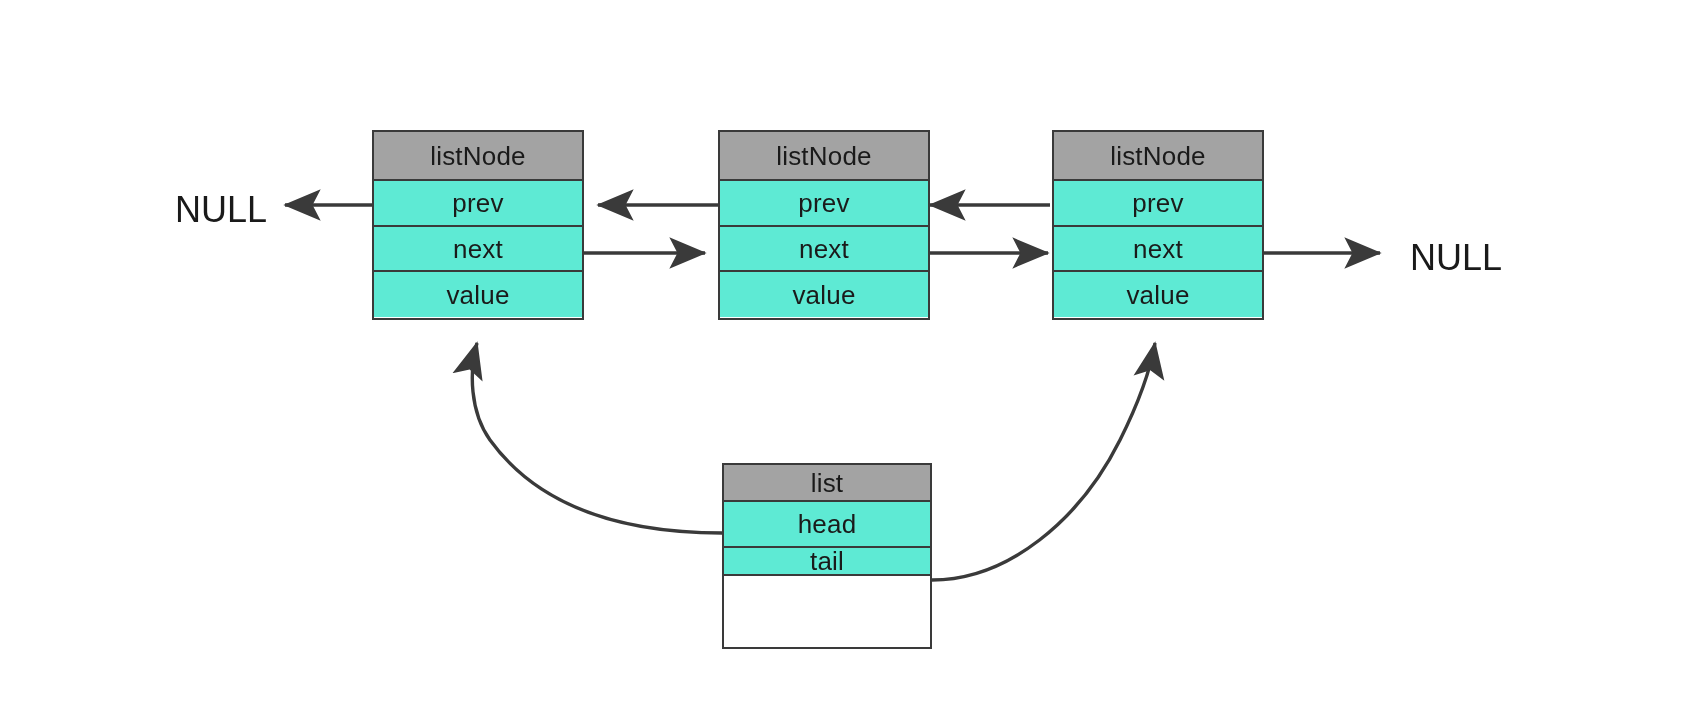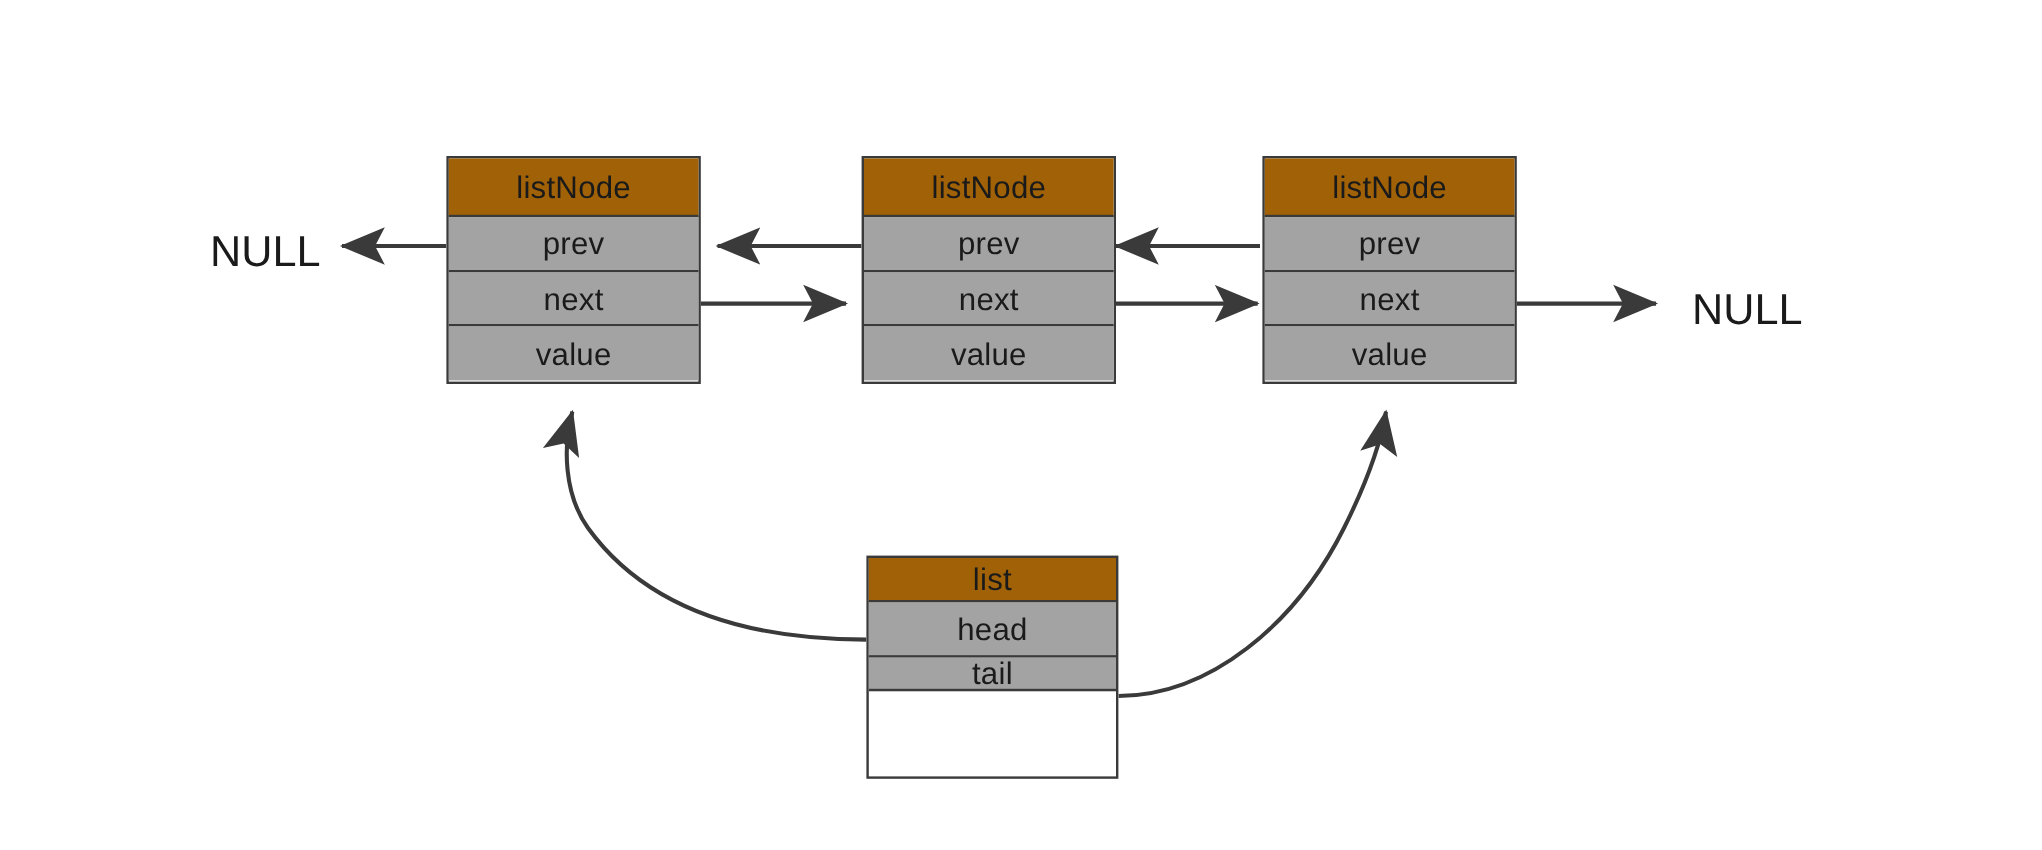--- a/index.html
+++ b/index.html
@@ -31,24 +31,24 @@
   }
   .row {
     box-sizing: border-box;
     display: flex;
     align-items: center;
     justify-content: center;
     color: #1a1a1a;
     font-size: 26px;
     line-height: 1;
     letter-spacing: 0.2px;
-    background: #a3a3a3;
+    background: #5eead4;
   }
   .row.header {
-    background: #a16207;
+    background: #a3a3a3;
     border-bottom: 2.5px solid #3a3a3a;
   }
   .row.mid {
     border-bottom: 2.5px solid #3a3a3a;
   }
   .nulltext {
     position: absolute;
     color: #1a1a1a;
     font-size: 36px;
     line-height: 1;

